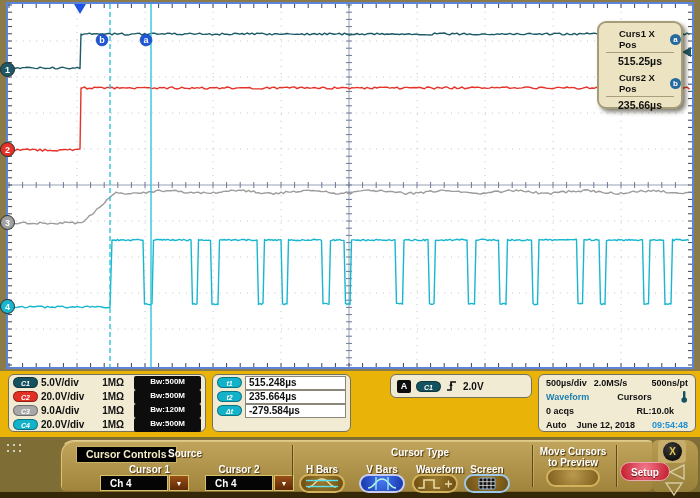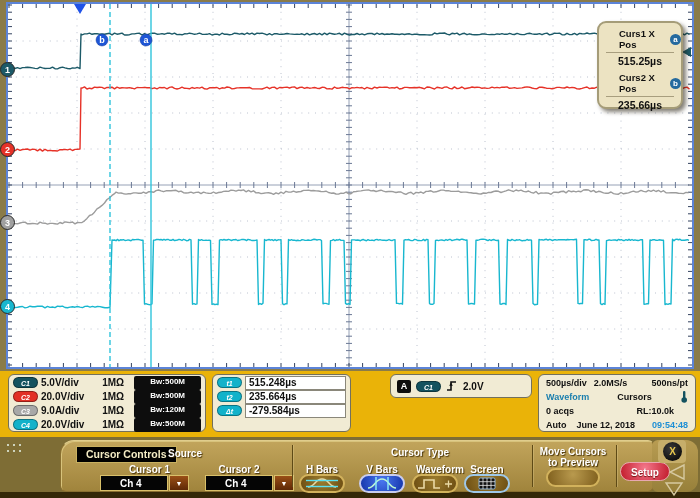--- a/index.html
+++ b/index.html
@@ -67,21 +67,21 @@
             border-radius:6px 12px 12px 6px;background:linear-gradient(180deg,#b89c52,#97803a);}
   .cp-bottom{position:absolute;left:0;top:55px;width:700px;height:6px;background:#342808;}
   .grip{position:absolute;left:5px;top:5px;width:16px;height:14px;
         background-image:radial-gradient(#cdd3bd 1px, transparent 1.3px);background-size:6px 6px;}
   .cp-title{position:absolute;left:76px;top:9px;height:15px;line-height:15px;padding:0 9px;
             background:#000;border:1px solid #c8b060;color:#f3ebc4;
             font-size:10.5px;font-weight:bold;}
   .cp-label{position:absolute;color:#fff;font-size:10px;font-weight:bold;text-align:center;
             text-shadow:1px 1px 1px rgba(60,40,0,.9);}
   .cp-select{position:absolute;height:16px;background:#050505;color:#fff;font-size:10px;
-             font-weight:bold;line-height:15px;padding-left:19px;border:1px solid #d9c06a;
+             font-weight:bold;line-height:15px;padding-left:9px;border:1px solid #d9c06a;
              box-sizing:border-box;}
   .cp-arrow{position:absolute;width:20px;height:16px;background:linear-gradient(180deg,#9a4f16,#5e2806);
             border:1px solid #d9c06a;color:#fff;font-size:7px;text-align:center;line-height:15px;
             box-sizing:border-box;}
   .cp-divider{position:absolute;top:8px;width:1px;height:42px;background:#5e4a16;
               box-shadow:1px 0 0 rgba(230,210,150,.35);}
   .oval-btn{position:absolute;width:46px;height:19px;border-radius:11px;
             border:2px solid #d2b25c;background:radial-gradient(circle at 50% 30%,#9c7c2e,#6b4c12);
             box-sizing:border-box;display:flex;align-items:center;justify-content:center;padding:0;}
   .oval-btn.selected{background:radial-gradient(circle at 50% 30%,#4a78f0,#1233a8);

